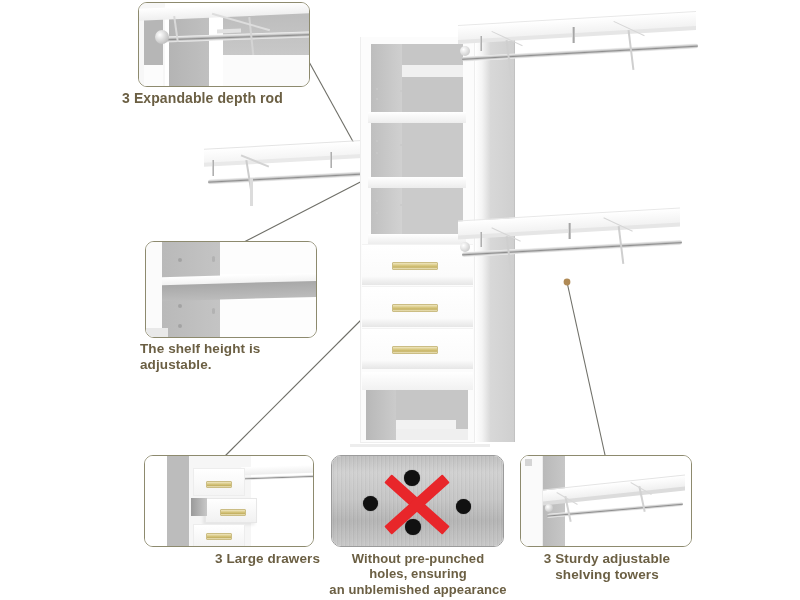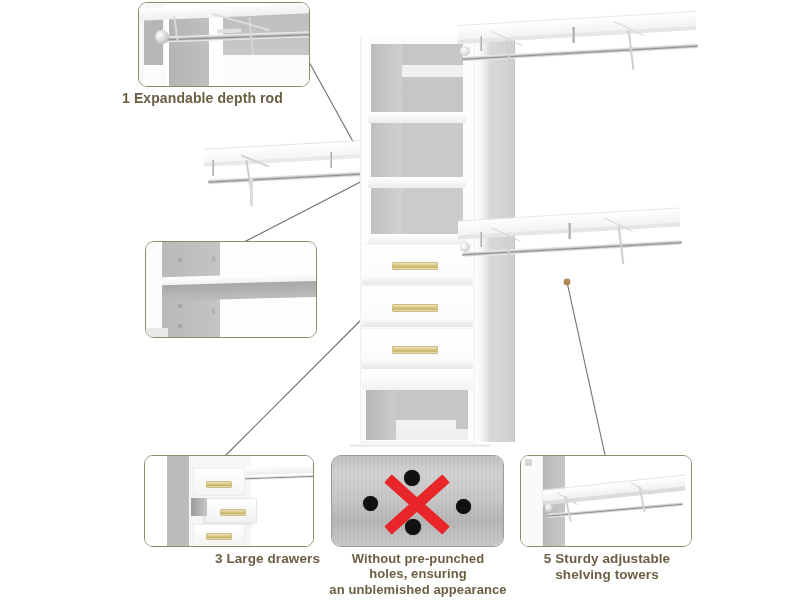--- a/index.html
+++ b/index.html
@@ -254,21 +254,21 @@
       <div class="rod" style="left:22px;top:31px;width:150px;height:6px;transform:skewY(-2deg);"></div>
       <div class="panel" style="left:16px;top:27px;width:14px;height:14px;border-radius:50%;
                   background:radial-gradient(circle at 35% 35%,#ffffff,#a9a9a9);"></div>
       <div class="panel" style="left:36px;top:13px;width:1.6px;height:26px;background:#d9d9d9;transform:rotate(-8deg);"></div>
       <div class="panel" style="left:112px;top:14px;width:2px;height:52px;background:#d4d4d4;transform:rotate(-6deg);"></div>
       <div class="panel" style="left:72px;top:18px;width:60px;height:1.6px;background:#dddddd;transform:rotate(16deg);"></div>
       <div class="panel" style="left:78px;top:26px;width:24px;height:4px;background:#e2e2e2;transform:skewY(-2deg);"></div>
       <div class="panel" style="left:84px;top:52px;width:88px;height:33px;background:#fbfbfb;"></div>
       <div class="panel" style="left:5px;top:62px;width:19px;height:23px;background:#fcfcfc;"></div>
     </div>
-    <div class="callout-caption" style="left:122px;top:90px;width:205px;font-size:14px;text-align:left;">1 Expandable depth rod</div>
+    <div class="callout-caption" style="left:122px;top:90px;width:205px;font-size:14px;text-align:left;">3 Expandable depth rod</div>
   </div>
 
   <div class="callout" style="left:0;top:0;width:800px;height:600px;">
     <div class="callout-box" style="left:145px;top:241px;width:172px;height:97px;">
       <div class="panel" style="left:0;top:0;width:16px;height:97px;background:#fbfbfb;"></div>
       <div class="panel" style="left:16px;top:0;width:58px;height:97px;
                   background:linear-gradient(to right,#b9b9b9,#c4c4c4);"></div>
       <div class="panel" style="left:74px;top:0;width:98px;height:32px;background:#c6c6c6;"></div>
       <div class="panel" style="left:74px;top:0;width:98px;height:32px;background:#fdfdfd;"></div>
       <div class="panel" style="left:16px;top:33px;width:156px;height:9px;
@@ -277,20 +277,22 @@
                   background:linear-gradient(to bottom,#a8a8a8,#bcbcbc);transform:skewY(-1.6deg);"></div>
       <div class="panel" style="left:74px;top:58px;width:98px;height:39px;background:#fdfdfd;"></div>
       <div class="panel" style="left:0;top:86px;width:22px;height:11px;background:#e9e9e9;"></div>
 
       <div class="panel" style="left:32px;top:16px;width:4px;height:4px;border-radius:50%;background:#a3a3a3;"></div>
       <div class="panel" style="left:32px;top:62px;width:4px;height:4px;border-radius:50%;background:#a3a3a3;"></div>
       <div class="panel" style="left:32px;top:82px;width:4px;height:4px;border-radius:50%;background:#a3a3a3;"></div>
       <div class="panel" style="left:66px;top:14px;width:3px;height:6px;border-radius:2px;background:#b2b2b2;"></div>
       <div class="panel" style="left:66px;top:66px;width:3px;height:6px;border-radius:2px;background:#b2b2b2;"></div>
     </div>
+    <div class="callout-caption" style="left:140px;top:341px;width:185px;font-size:13.5px;text-align:left;">The shelf height is
+adjustable.</div>
   </div>
 
   <div class="callout" style="left:0;top:0;width:800px;height:600px;">
     <div class="callout-box" style="left:144px;top:455px;width:170px;height:92px;">
       <div class="panel" style="left:0;top:0;width:170px;height:92px;background:#ffffff;"></div>
       <div class="panel" style="left:22px;top:0;width:22px;height:92px;background:#bcbcbc;"></div>
       <div class="panel" style="left:44px;top:0;width:62px;height:92px;background:#f6f6f6;"></div>
       <div class="panel" style="left:96px;top:10px;width:74px;height:8px;
                   background:linear-gradient(to bottom,#ffffff,#ededed);transform:skewY(-2deg);"></div>
       <div class="rod" style="left:96px;top:20px;width:74px;height:3px;transform:skewY(-2deg);"></div>
@@ -357,17 +359,17 @@
       <div class="rod" style="left:26px;top:52px;width:136px;height:4px;transform:skewY(-5deg);"></div>
 
       <div class="panel" style="left:46px;top:40px;width:1.8px;height:26px;background:#d2d2d2;transform:rotate(-12deg);"></div>
       <div class="panel" style="left:120px;top:30px;width:1.8px;height:26px;background:#d2d2d2;transform:rotate(-12deg);"></div>
       <div class="panel" style="left:34px;top:42px;width:24px;height:1.4px;background:#d8d8d8;transform:rotate(30deg);"></div>
       <div class="panel" style="left:108px;top:32px;width:24px;height:1.4px;background:#d8d8d8;transform:rotate(30deg);"></div>
       <div class="panel" style="left:24px;top:48px;width:8px;height:8px;border-radius:50%;
                   background:radial-gradient(circle at 35% 35%,#ffffff,#b4b4b4);"></div>
       <div class="panel" style="left:4px;top:3px;width:7px;height:7px;background:#d5d5d5;"></div>
     </div>
-    <div class="callout-caption" style="left:513px;top:551px;width:188px;font-size:13.5px;text-align:center;">5 Sturdy adjustable
+    <div class="callout-caption" style="left:513px;top:551px;width:188px;font-size:13.5px;text-align:center;">3 Sturdy adjustable
 shelving towers</div>
   </div>
 
 </div>
 
 </body></html>

